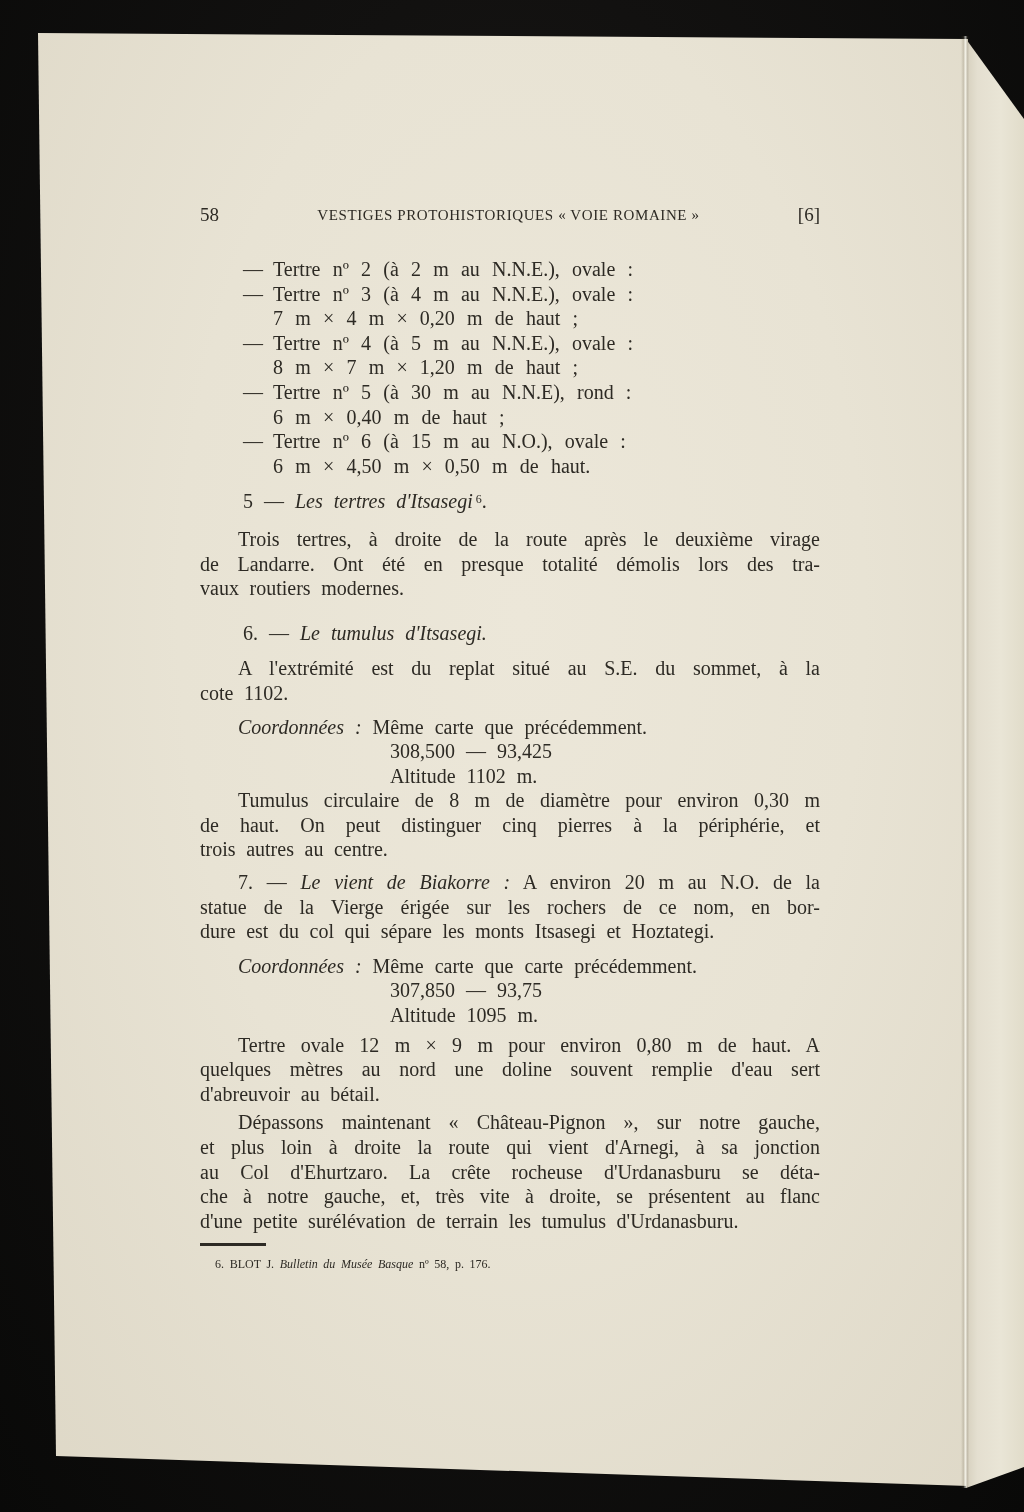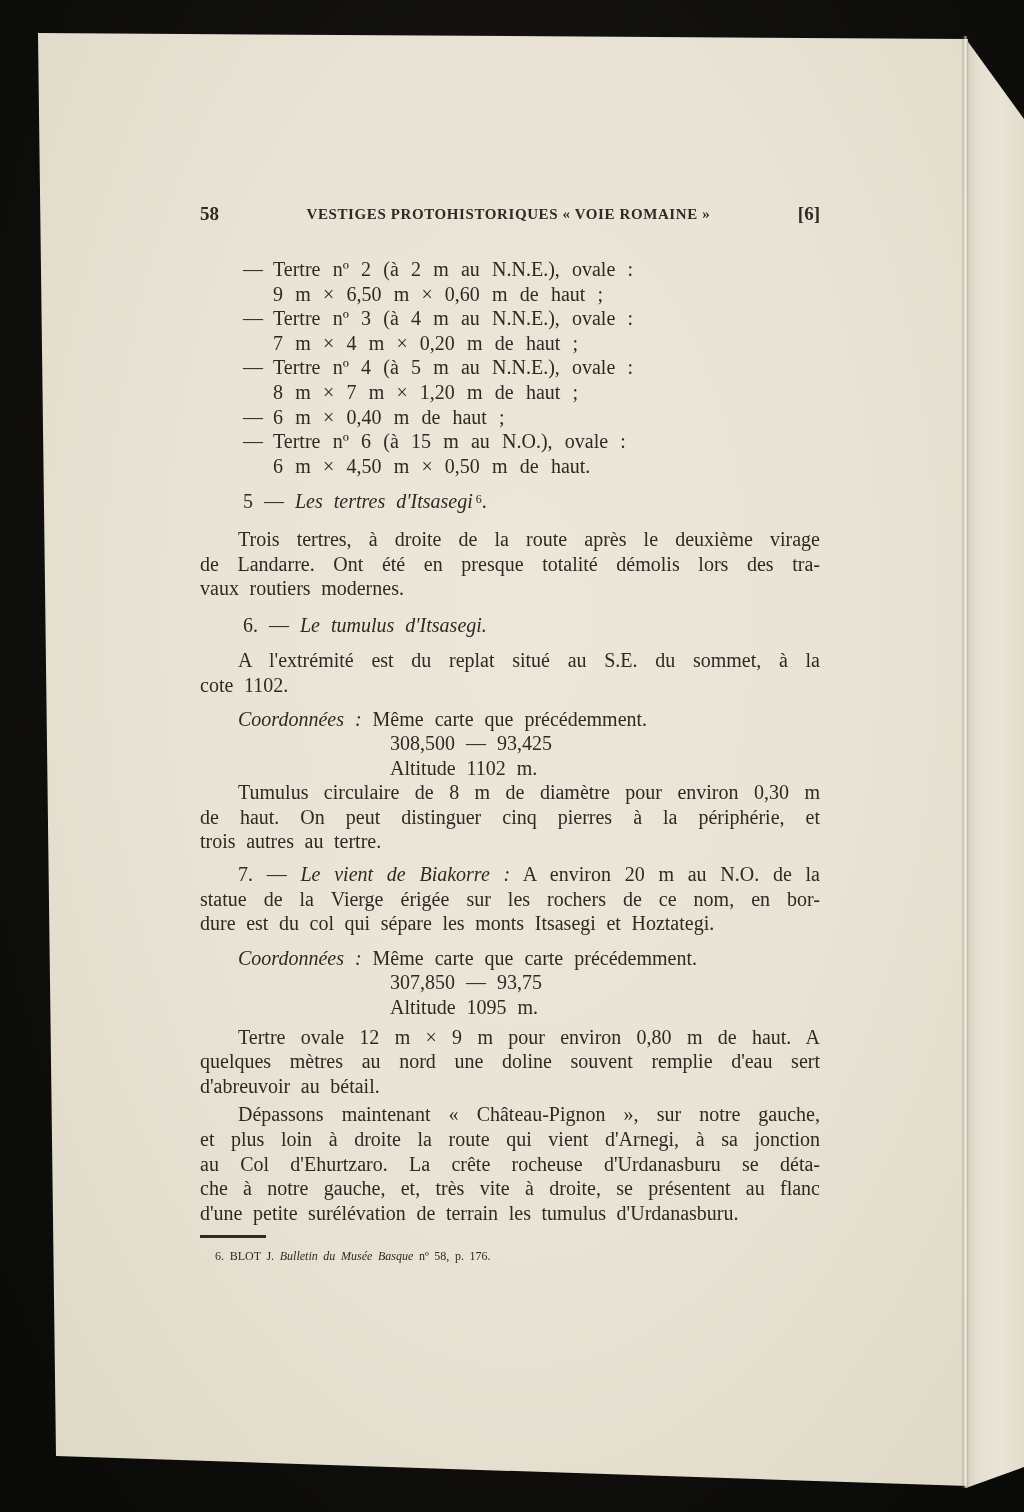--- a/index.html
+++ b/index.html
@@ -27,39 +27,39 @@
   .crease {
     position:absolute; left:961px; top:36px; width:8px; height:1452px;
     background: linear-gradient(90deg, rgba(100,90,65,0) 0%, rgba(105,95,70,0.22) 30%,
                 rgba(255,255,248,0.6) 55%, rgba(80,70,50,0.20) 82%, rgba(0,0,0,0) 100%);
   }
   .content {
     position:absolute; left:162px; top:170px; width:620px;
     color:#2d2a24; font-size:20px; line-height:24.6px;
   }
   .header-row {
-    display:flex; justify-content:space-between; align-items:flex-end;
-    font-size:19px; height:24px;font-weight:bold;
+    display:flex; justify-content:space-between; align-items:flex-start;
+    font-size:19px; height:24px;
   }
   .running-title { letter-spacing:0.6px; font-size:15px; }
   .list { margin-top:30px; }
   .li-head { position:relative; padding-left:73px; word-spacing:0.36em; }
   .li-head .dash { position:absolute; left:43px; }
   .li-dims { padding-left:73px; word-spacing:0.36em; }
   .h-sec { padding-left:43px; word-spacing:0.3em; }
   .it { font-style:italic; }
   .sup { font-size:60%; position:relative; top:-0.45em; margin-left:3px; }
   .jl { text-align:justify; text-align-last:justify; }
   .ll { word-spacing:0.28em; }
   .indent { padding-left:38px; }
   .coord { word-spacing:0.3em; }
   .coord .c1 { padding-left:38px; }
   .coord .c2 { padding-left:190px; }
   .mt-h5 { margin-top:11px; }  .mt-p1 { margin-top:10px; }
-  .mt-h6 { margin-top:12px; }  .mt-p2 { margin-top:11px; }
+  .mt-h6 { margin-top:20px; }  .mt-p2 { margin-top:11px; }
   .mt-c1 { margin-top:9px; }   .mt-p3 { margin-top:0; }
   .mt-h7 { margin-top:8px; }   .mt-c2 { margin-top:10px; }
   .mt-p5 { margin-top:5px; }   .mt-p6 { margin-top:4px; }
   .f-rule { width:66px; height:3px; background:#2d2a24; margin-top:10px; }
   .footnote { margin-top:7px; font-size:12px; line-height:22px; padding-left:15px; word-spacing:0.22em; }
 </style>
 </head>
 <body>
 
 <div class="photo-bg"></div>
@@ -70,26 +70,25 @@
   <div class="content">
 
     <div class="header-row">
       <span>58</span>
       <span class="running-title">VESTIGES PROTOHISTORIQUES « VOIE ROMAINE »</span>
       <span>[6]</span>
     </div>
 
     <div class="list">
       <div class="li-head"><span class="dash">—</span><span>Tertre nº 2 (à 2 m au N.N.E.), ovale :</span></div>
-      <div class="li-dims">9 m × 6,50 m × 0,60 m de haut ;</div>
       <div class="li-head"><span class="dash">—</span><span>Tertre nº 3 (à 4 m au N.N.E.), ovale :</span></div>
       <div class="li-dims">7 m × 4 m × 0,20 m de haut ;</div>
       <div class="li-head"><span class="dash">—</span><span>Tertre nº 4 (à 5 m au N.N.E.), ovale :</span></div>
       <div class="li-dims">8 m × 7 m × 1,20 m de haut ;</div>
-      <div class="li-head"><span class="dash">—</span></div>
+      <div class="li-head"><span class="dash">—</span><span>Tertre nº 5 (à 30 m au N.N.E), rond :</span></div>
       <div class="li-dims">6 m × 0,40 m de haut ;</div>
       <div class="li-head"><span class="dash">—</span><span>Tertre nº 6 (à 15 m au N.O.), ovale :</span></div>
       <div class="li-dims">6 m × 4,50 m × 0,50 m de haut.</div>
     </div>
 
     <div class="h-sec mt-h5">
       <span>5 — </span><span class="it">Les tertres d'Itsasegi</span><span class="sup">6</span><span>.</span>
     </div>
 
     <div class="para mt-p1">
@@ -109,21 +108,21 @@
 
     <div class="coord mt-c1">
       <div class="c1"><span class="it">Coordonnées :</span> <span>Même carte que précédemment.</span></div>
       <div class="c2">308,500 — 93,425</div>
       <div class="c2">Altitude 1102 m.</div>
     </div>
 
     <div class="para mt-p3">
       <div class="jl indent">Tumulus circulaire de 8 m de diamètre pour environ 0,30 m</div>
       <div class="jl">de haut. On peut distinguer cinq pierres à la périphérie, et</div>
-      <div class="ll">trois autres au tertre.</div>
+      <div class="ll">trois autres au centre.</div>
     </div>
 
     <div class="para mt-h7">
       <div class="jl indent"><span>7. — </span><span class="it">Le vient de Biakorre :</span> <span>A environ 20 m au N.O. de la</span></div>
       <div class="jl">statue de la Vierge érigée sur les rochers de ce nom, en bor-</div>
       <div class="ll">dure est du col qui sépare les monts Itsasegi et Hoztategi.</div>
     </div>
 
     <div class="coord mt-c2">
       <div class="c1"><span class="it">Coordonnées :</span> <span>Même carte que carte précédemment.</span></div>

